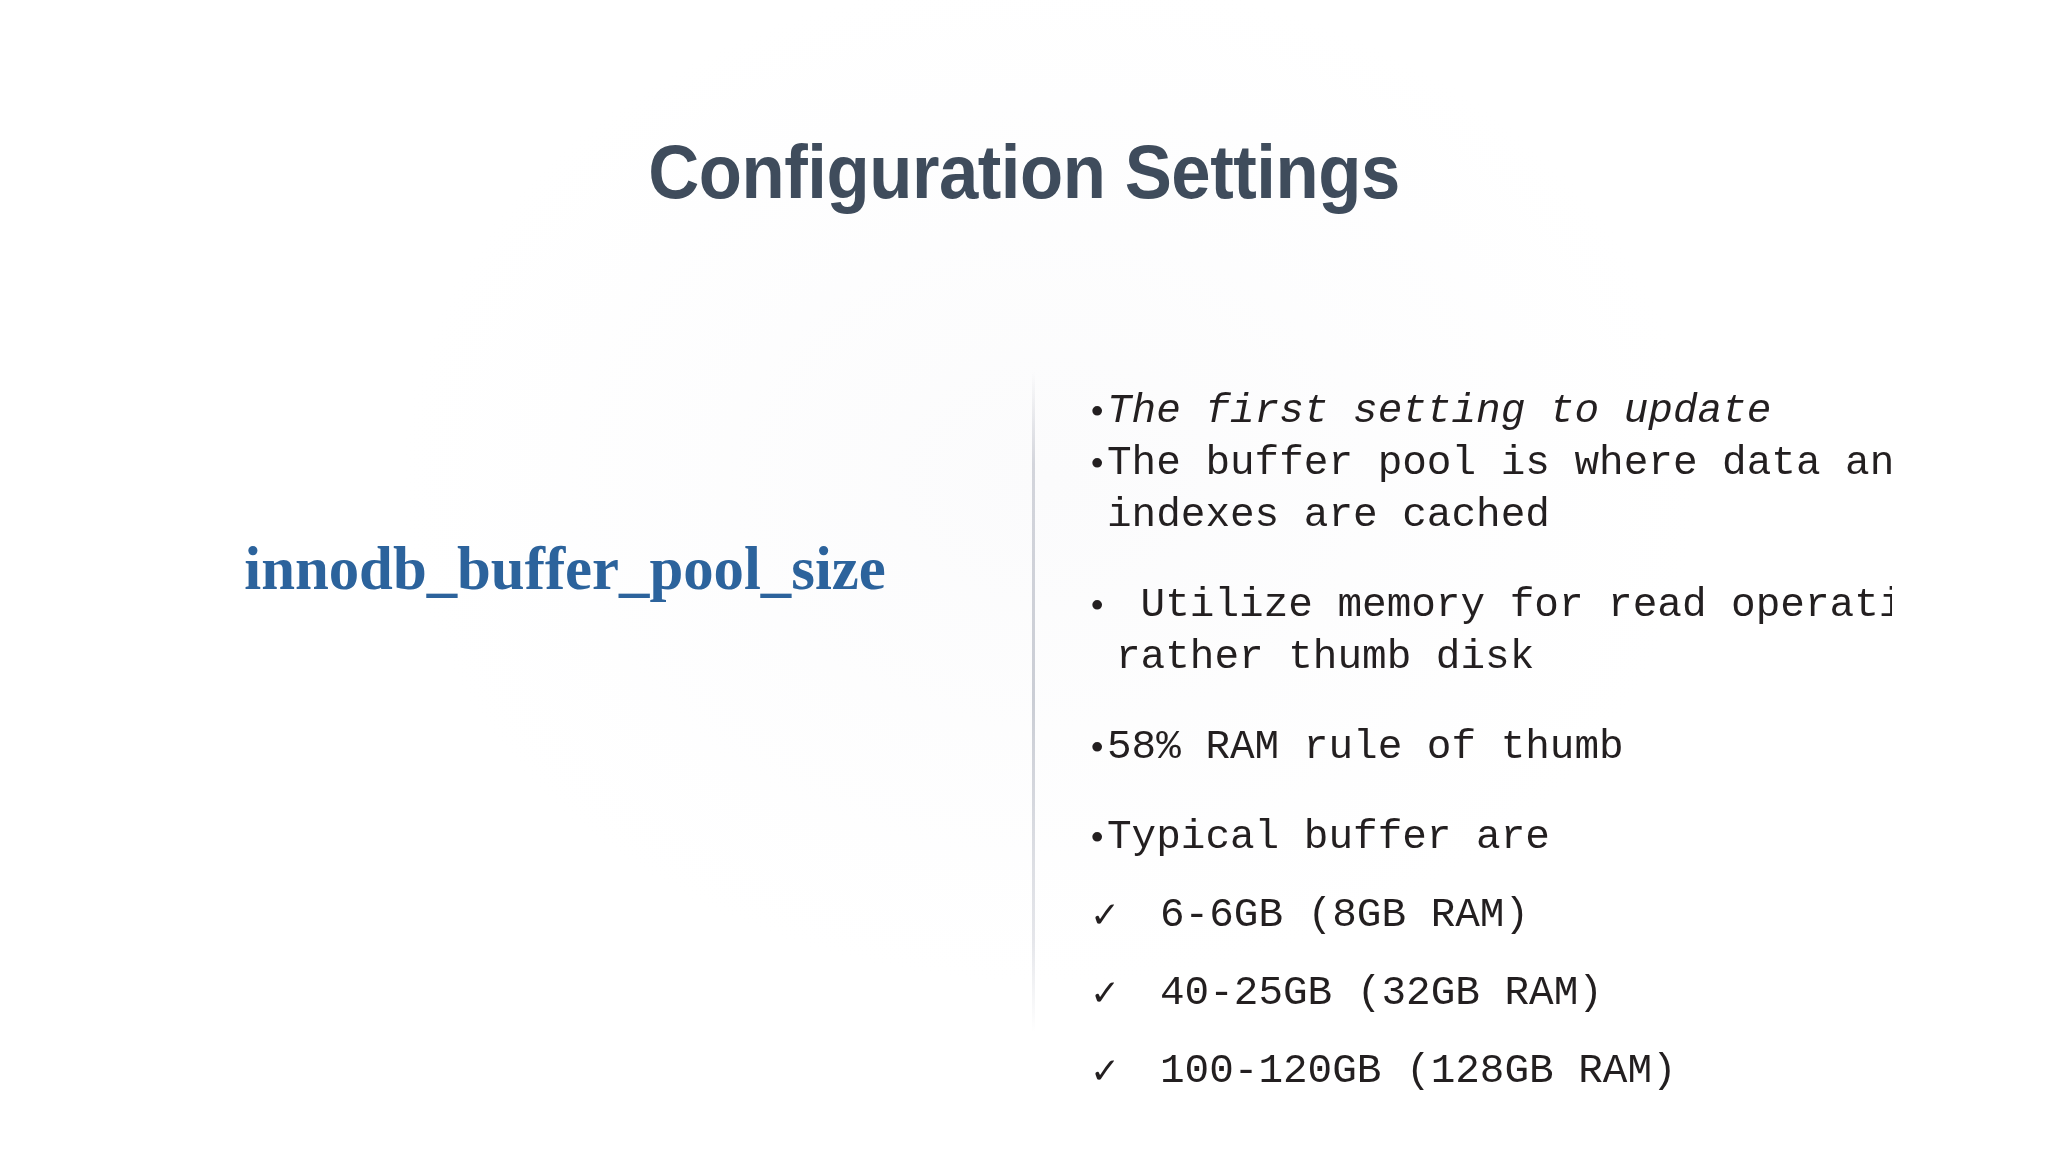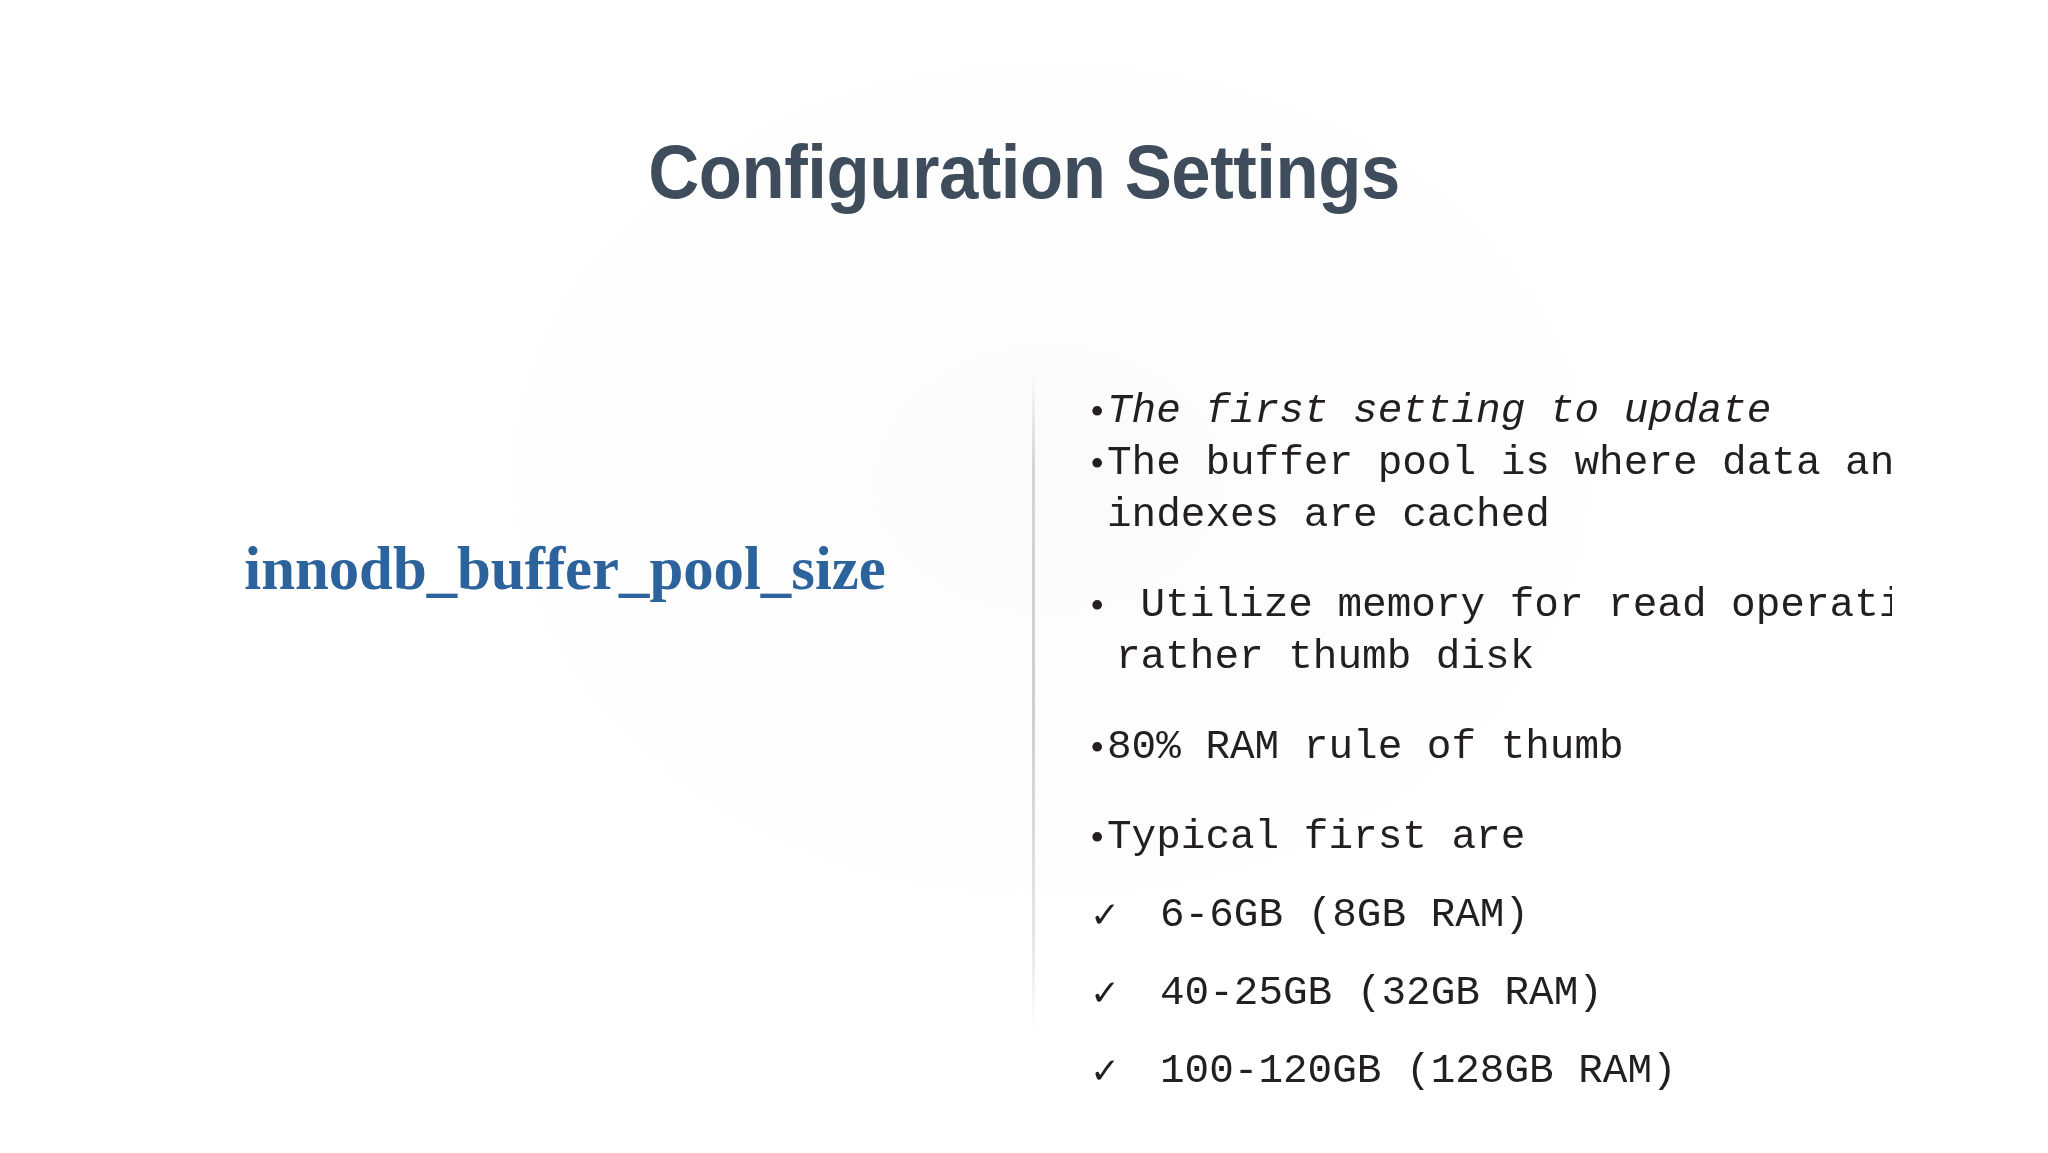--- a/index.html
+++ b/index.html
@@ -167,26 +167,26 @@
       <span class="b-text">The buffer pool is where data and indexes are cached</span>
     </div>
 
     <div class="b-item row-dot spaced">
       <span class="b-mark">•</span>
       <span class="b-text"> Utilize memory for read operations rather thumb disk</span>
     </div>
 
     <div class="b-item row-dot gap">
       <span class="b-mark">•</span>
-      <span class="b-text">80% RAM rule of thumb</span>
+      <span class="b-text">58% RAM rule of thumb</span>
     </div>
 
     <div class="b-item row-dot gap">
       <span class="b-mark">•</span>
-      <span class="b-text">Typical first are</span>
+      <span class="b-text">Typical buffer are</span>
     </div>
 
     <div class="b-item row-check">
       <span class="b-mark">✓</span>
       <span class="b-text">6-6GB (8GB RAM)</span>
     </div>
 
     <div class="b-item row-check">
       <span class="b-mark">✓</span>
       <span class="b-text">40-25GB (32GB RAM)</span>

